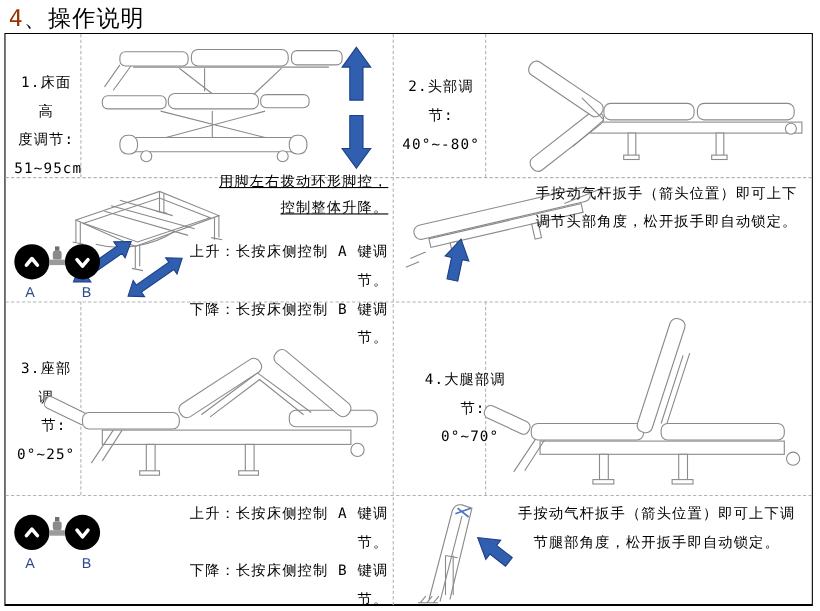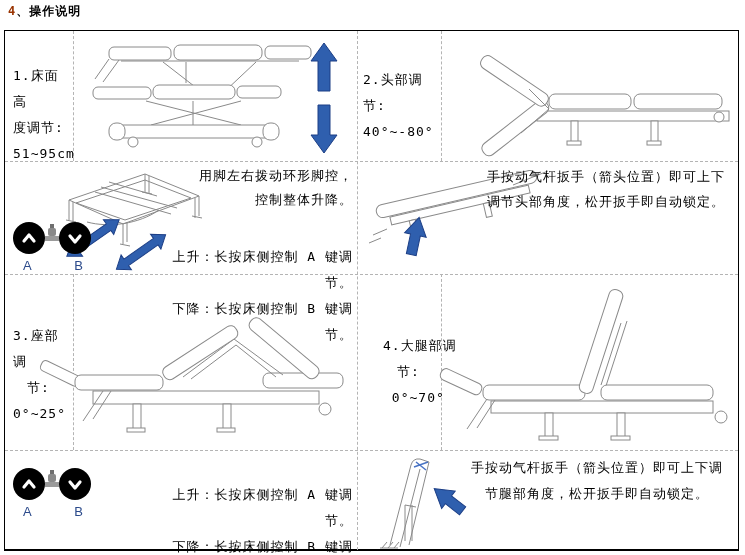--- a/index.html
+++ b/index.html
@@ -1,32 +1,32 @@
 <!DOCTYPE html>
 <html><head>
 <meta charset="utf-8">
 <style>
   html,body{margin:0;padding:0;background:#fff;}
   body{font-family:"DejaVu Sans Mono","DejaVu Sans",sans-serif;color:#000;}
   #page{position:relative;width:745px;height:555px;background:#fff;overflow:hidden;}
 
   
-  .title{position:absolute;left:8px;top:3px;font-size:12px;font-weight:bold;letter-spacing:1px;}
+  .title{position:absolute;left:8px;top:3px;font-size:21px;font-weight:normal;letter-spacing:1px;}
   .title .num{color:#993300;}
 
   
   .tbl{position:absolute;left:4px;top:30px;width:735px;height:521px;
        border:1px solid #000;border-bottom-width:2px;box-sizing:border-box;}
   .vdash,.hdash{position:absolute;}
   .vdash{border-left:1px dashed #b4b4b4;width:0;}
   .hdash{border-top:1px dashed #b4b4b4;height:0;}
 
-  .cjk{position:absolute;font-size:13px;line-height:26px;letter-spacing:1px;white-space:pre-wrap;}
+  .cjk{position:absolute;font-size:13px;line-height:26px;letter-spacing:1px;white-space:pre-wrap;text-align:center;}
   .note{line-height:24px;}
-  .instr{line-height:26px;margin-top:27px;}
+  .instr{line-height:26px;}
   .alignR{text-align:right;}
   .alignC{text-align:center;}
 
   svg{position:absolute;overflow:visible;}
   .sk{stroke:#8a8a8a;fill:#fff;stroke-width:1;}
   .skn{stroke:#8a8a8a;fill:none;stroke-width:1;}
   .blue{fill:#2f5fae;stroke:#1d3f86;stroke-width:1;}
 
   
   .ab{position:absolute;width:78px;}
@@ -118,21 +118,21 @@
         <path d="M30,38 L30,58 M34,40 L34,60 M106,12 L106,30 M110,14 L110,32 M160,34 L160,54 M156,36 L156,56 M84,62 L84,82 M88,60 L88,80"></path>
         <path d="M27,58 L37,60 M103,30 L113,32 M153,54 L163,56 M81,82 L91,84"></path>
         <path d="M120,48 C100,62 70,66 48,60"></path>
       </g>
       <g class="blue">
         <path transform="translate(54,76) rotate(145)" d="M-32,0 L-19,-9 L-19,-4 L19,-4 L19,-9 L32,0 L19,9 L19,4 L-19,4 L-19,9 Z"></path>
         <path transform="translate(102,90) rotate(145)" d="M-30,0 L-18,-9 L-18,-4 L18,-4 L18,-9 L30,0 L18,9 L18,4 L-18,4 L-18,9 Z"></path>
       </g>
     </svg>
 
-    <div class="cjk note alignR" style="left:150px;top:133px;width:198px;">用脚左右拨动环形脚控，
+    <div class="cjk note alignR" style="left:150px;top:123px;width:198px;text-decoration:underline;">用脚左右拨动环形脚控，
 控制整体升降。</div>
     <div class="cjk instr alignR" style="left:140px;top:186px;width:208px;">上升：长按床侧控制 A 键调节。
 下降：长按床侧控制 B 键调节。</div>
 
     <div class="ab" style="left:8px;top:190px;">
       <div class="ab-row">
         <div class="ab-btn">
           <svg width="20" height="20" viewBox="0 0 20 20" style="position:static;">
               <polyline points="5,13 10,7 15,13" fill="none" stroke="#fff" stroke-width="3.2" stroke-linecap="round" stroke-linejoin="round"></polyline>
             </svg>

